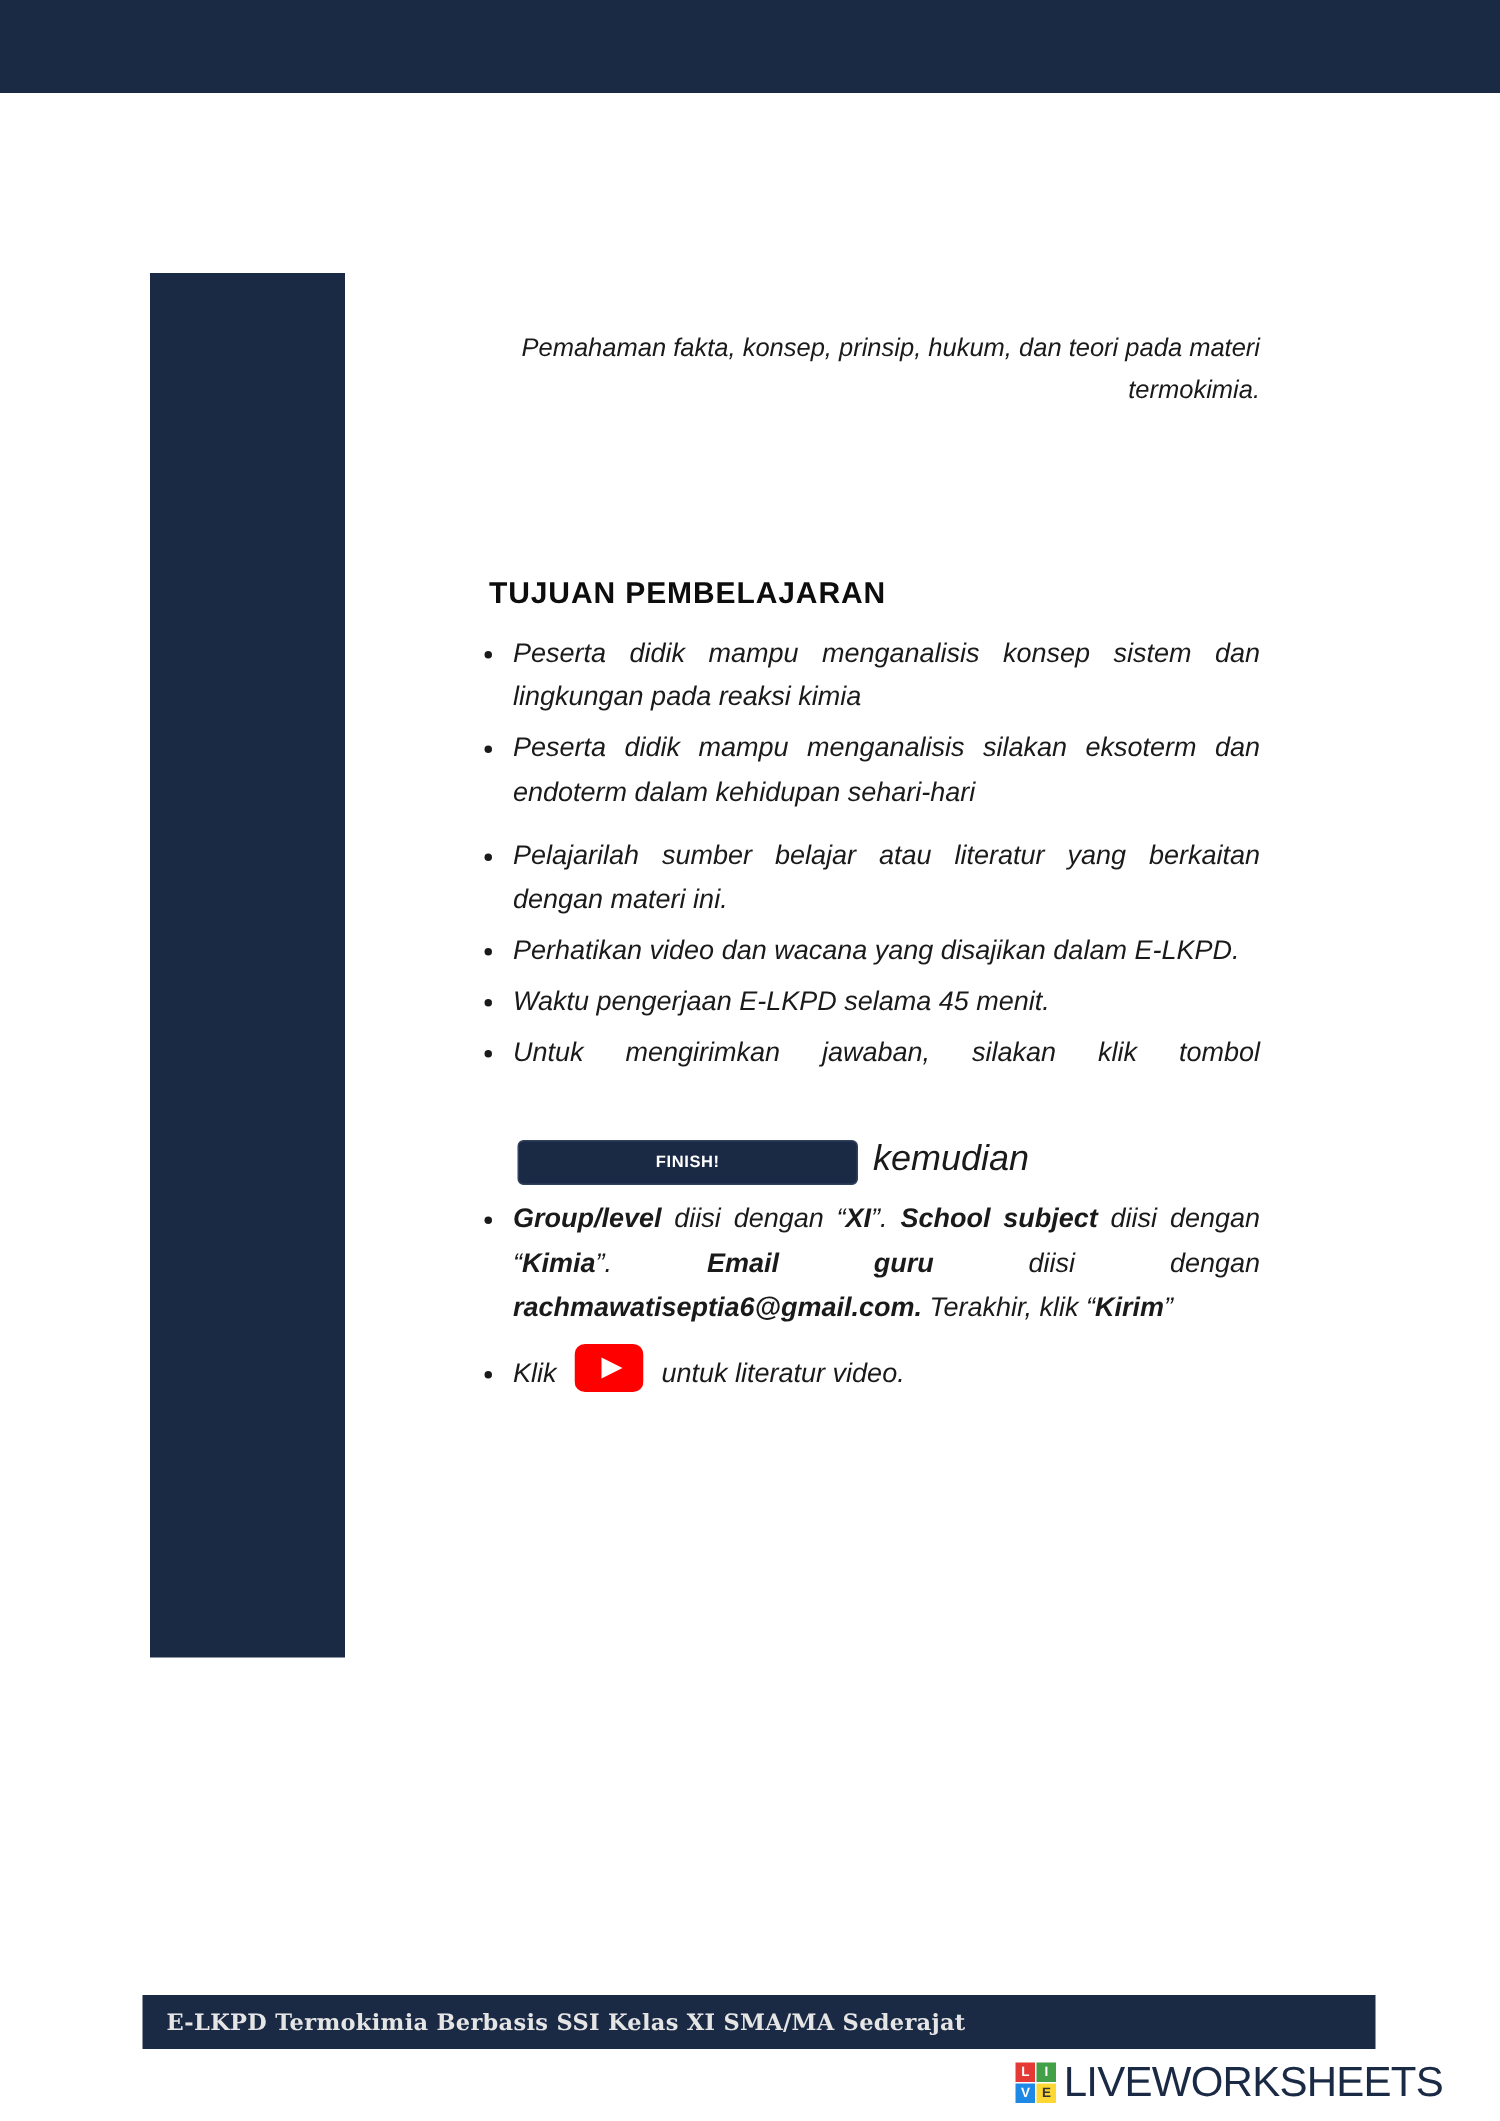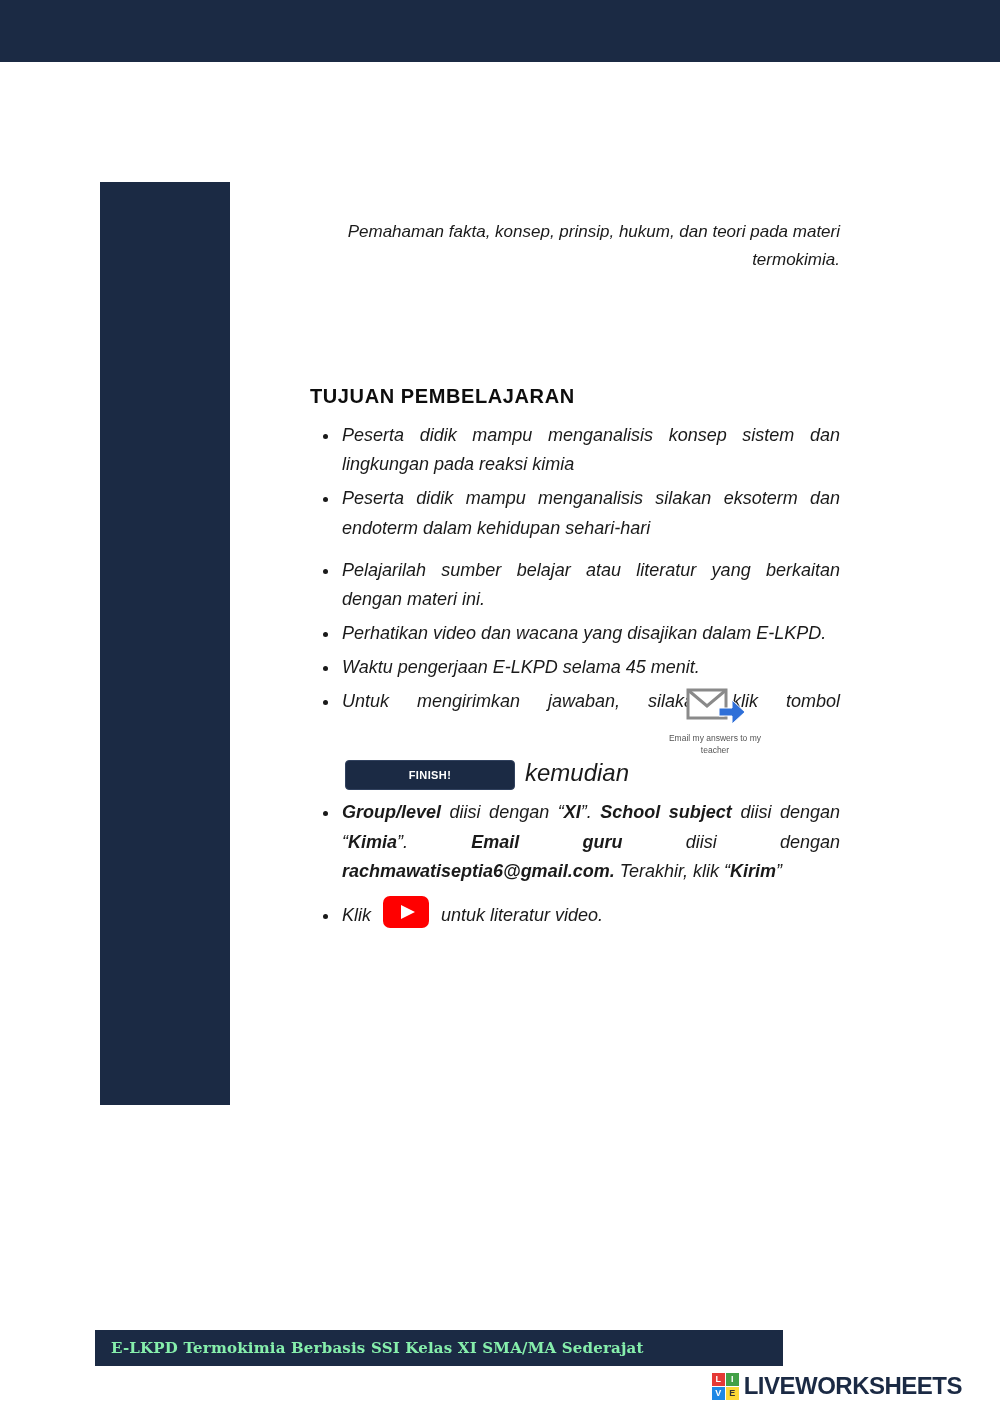--- a/index.html
+++ b/index.html
@@ -15,75 +15,75 @@
   .topbar { position:absolute; top:0; left:0; width:1000px; height:62px; background:var(--navy,#1b2a44); }
   .side-block { position:absolute; left:100px; top:182px; width:130px; height:923px; background:var(--navy,#1b2a44); }
 
   .content { position:absolute; left:310px; top:200px; width:530px; }
 
   .sec-title {
     font-size:20px; font-weight:bold; font-style:normal;
     color:#0d0d0d; letter-spacing:0.6px;
   }
   .t-capaian { margin-top:12px; }
-  .t-tujuan  { margin-top:112px; margin-left:0; }
+  .t-tujuan  { margin-top:112px; margin-left:16px; }
   .t-petunjuk{ margin-top:100px; margin-left:5px; }
 
   .lead {
     font-style:italic; font-size:17px; line-height:1.62;
     margin-top:18px; text-align:right;
   }
 
   ul.blist { list-style:disc; padding-left:30px; margin-top:13px; }
   ul.blist li {
     font-style:italic; font-size:18px; line-height:1.62;
     text-align:justify; padding-left:2px; margin-bottom:5px;
   }
   li.force-justify { text-align-last:justify; }
   .b { font-weight:bold; }
 
   .finish-row {
     position:relative; margin:16px 0 6px 35px; height:58px;
     display:flex; align-items:flex-end; gap:10px;
   }
   .finish-btn {
-    width:170px; height:30px; background:var(--navy,#1b2a44);
+    width:227px; height:30px; background:var(--navy,#1b2a44);
     color:#fff; font-family:"Liberation Sans",sans-serif;
     font-weight:bold; font-size:11px; letter-spacing:0.4px;
     border:1px solid #31415e; border-radius:4px; cursor:pointer;
   }
   .kemudian { font-style:italic; font-size:24px; padding-bottom:3px; }
 
   .email-widget { position:absolute; left:322px; top:-50px; width:96px; text-align:center; cursor:pointer; }
   .email-caption { font-size:8.5px; color:#555; line-height:1.35; margin-top:1px; }
 
   .yt-icon { display:inline-block; vertical-align:middle; margin:0 12px; cursor:pointer; }
 
   .footer-bar {
-    position:absolute; left:95px; top:1330px; width:688px; height:36px;
-    background:var(--navy,#1b2a44); color:#86efac;
+    position:absolute; left:95px; top:1330px; width:822px; height:36px;
+    background:var(--navy,#1b2a44); color:#e5e5e5;
     font-family:"DejaVu Serif", serif; font-weight:bold; font-size:15px;
     line-height:36px; padding-left:16px; letter-spacing:0.2px;
   }
 
   .brand {
     position:absolute; top:1372px; right:38px;
     display:flex; align-items:center; gap:5px; cursor:pointer;
   }
   .brand-grid { display:grid; grid-template-columns:13px 13px; grid-auto-rows:13px; gap:1px; }
   .brand-grid span {
     display:flex; align-items:center; justify-content:center;
     font-size:9px; font-weight:bold; color:#fff; font-style:normal;
   }
   .sq-0 { background:var(--lw_red,#e53935); }
   .sq-1 { background:var(--lw_green,#43a047); }
   .sq-2 { background:var(--lw_blue,#1e88e5); }
   .sq-3 { background:var(--lw_yellow,#fdd835); color:#333 !important; }
   .brand-text {
-    font-size:24px; font-weight:bold; color:var(--navy,#1b2a44); letter-spacing:-0.5px;
+    font-size:28px; font-weight:normal; color:var(--navy,#1b2a44); letter-spacing:-0.5px;
   }
 </style>
 </head>
 <body>
 
 <div class="page">
 
   <header class="topbar"></header>
   <div class="side-block"></div>
 
@@ -107,31 +107,20 @@
         <li>Pelajarilah sumber belajar atau literatur yang berkaitan dengan materi ini.</li>
         <li>Perhatikan video dan wacana yang disajikan dalam E-LKPD.</li>
         <li>Waktu pengerjaan E-LKPD selama 45 menit.</li>
         <li class="force-justify">Untuk mengirimkan jawaban, silakan klik tombol</li>
       </ul>
 
       <div class="finish-row">
         <button class="finish-btn">FINISH!</button>
         <span class="kemudian">kemudian</span>
 
-        <div class="email-widget">
-          <svg width="62" height="46" viewBox="0 0 62 46">
-            <rect x="4" y="8" width="38" height="28" fill="#ffffff" stroke="#8a8a8a" stroke-width="3"></rect>
-            <polyline points="4,8 23,24 42,8" fill="none" stroke="#8a8a8a" stroke-width="3"></polyline>
-            <path d="M35 26 h13 v-8 l13 12 -13 12 v-8 h-13 z" fill="#2e6fd8" stroke="#ffffff" stroke-width="1"></path>
-          </svg>
-          <div class="email-caption">
-            <div>Email my answers to my</div>
-            <div>teacher</div>
-          </div>
-        </div>
       </div>
 
       <ul class="blist" style="margin-top:8px;">
         <li><span class="b">Group/level</span><span> diisi dengan “</span><span class="b">XI</span><span>”. </span><span class="b">School subject</span><span> diisi dengan “</span><span class="b">Kimia</span><span>”. </span><span class="b">Email guru</span><span> diisi dengan </span><span class="b">rachmawatiseptia6@gmail.com.</span><span> Terakhir, klik “</span><span class="b">Kirim</span><span>”</span></li>
         <li style="margin-top:10px;">
           <span>Klik</span><span class="yt-icon"><svg width="46" height="32" viewBox="0 0 46 32">
                 <rect width="46" height="32" rx="7" fill="#ff0000"></rect>
                 <polygon points="18,9 32,16 18,23" fill="#ffffff"></polygon>
               </svg></span><span>untuk literatur video.</span>
         </li>

